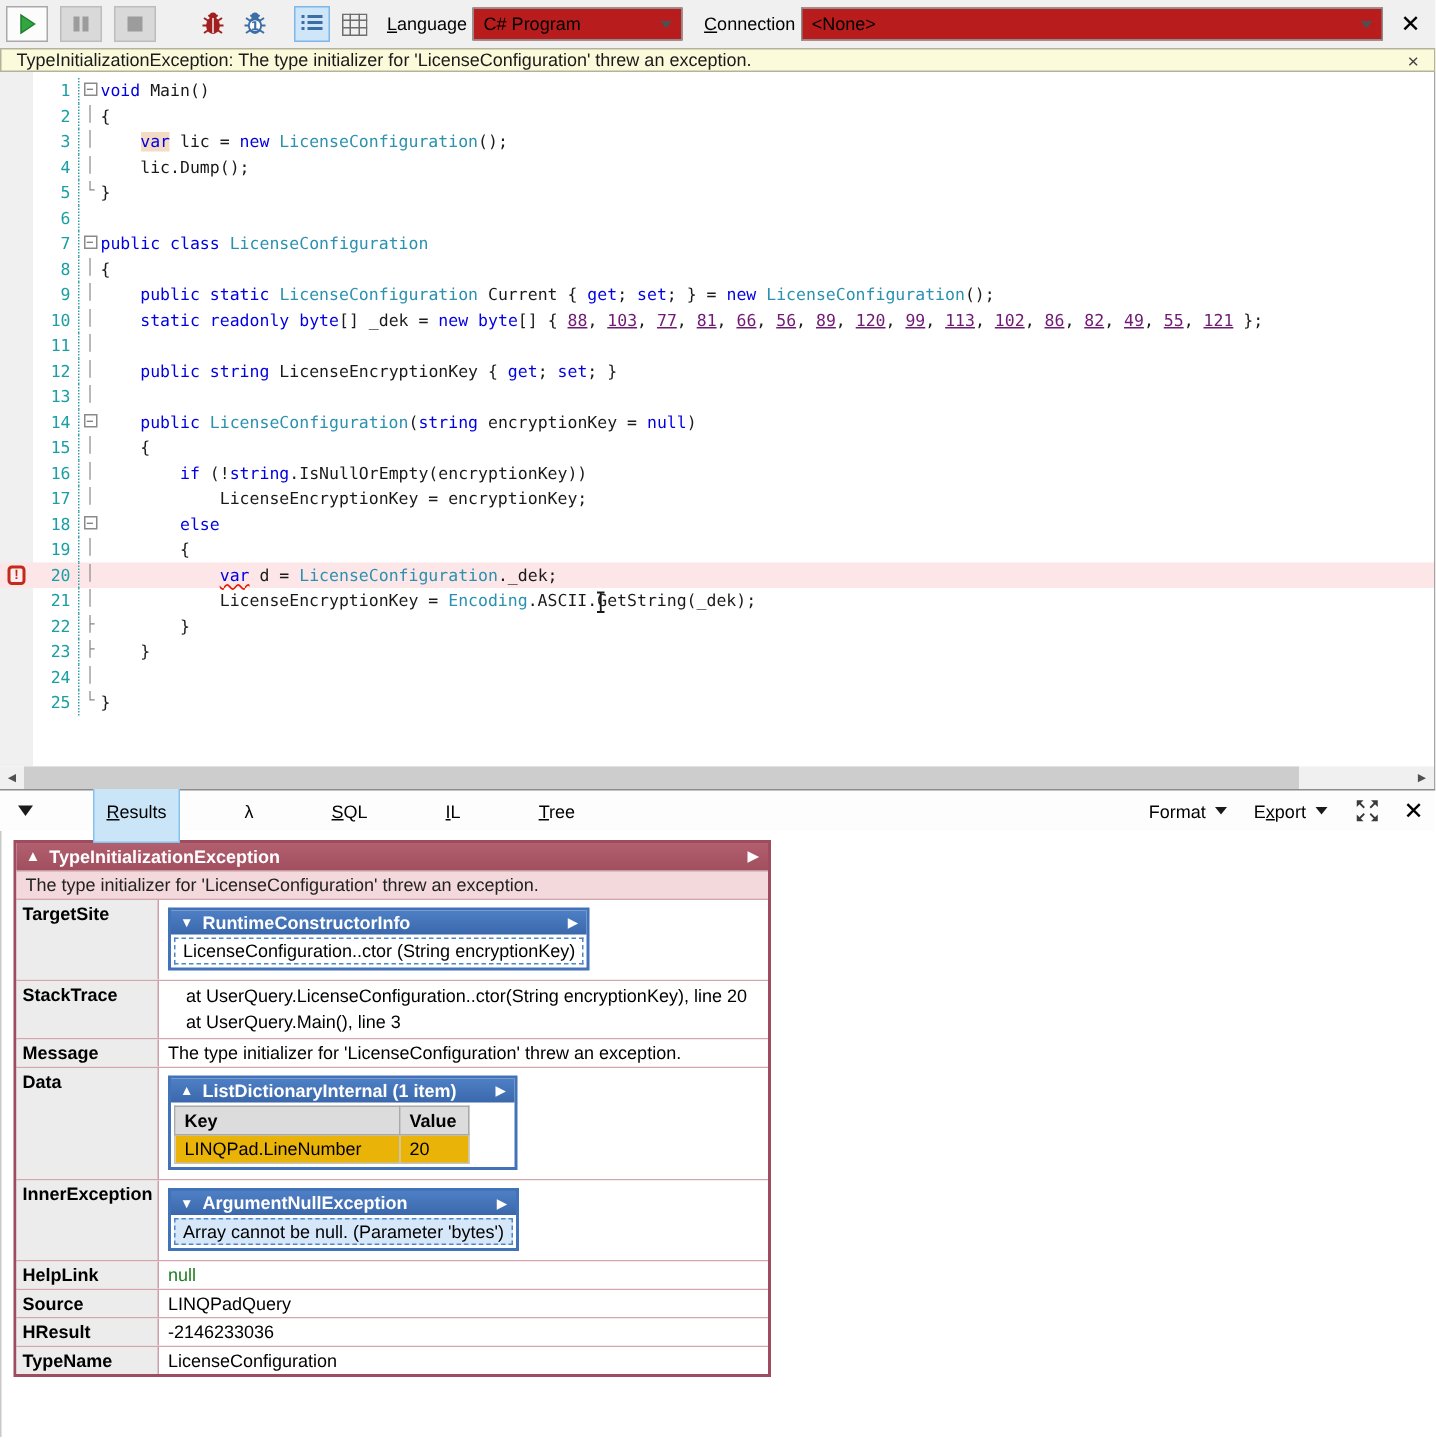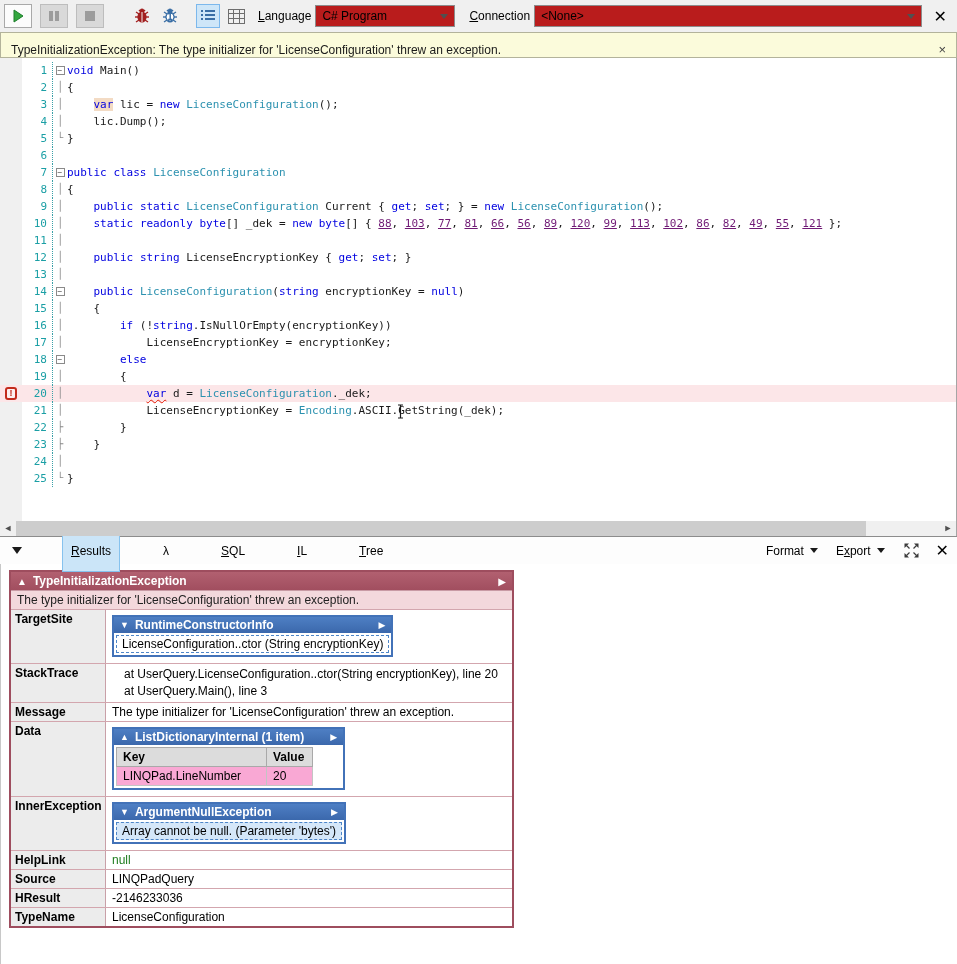--- a/index.html
+++ b/index.html
@@ -17,22 +17,22 @@
   .ul { text-decoration:underline; }
   .dropdown { height:22px; border:1px solid #8C8C8C; background:#b91c1c; display:flex;
               align-items:center; padding:0 6px; justify-content:space-between; }
   .dd-lang { width:140px; }
   .dd-conn { flex:1; }
   .dd-arrow { width:0; height:0; border-left:4px solid transparent; border-right:4px solid transparent;
               border-top:5px solid #505050; margin-left:8px; }
   .tb-close { font-size:16px; font-weight:bold; margin-left:12px; margin-right:4px; cursor:default; }
 
   
-  .banner { height:26px; background:#FBFBDB; border:1px solid #B3B39B; display:flex;
-            align-items:flex-end; padding:0 10px; }
+  .banner { height:16px; background:#FBFBDB; border:1px solid #B3B39B; display:flex;
+            align-items:flex-start; padding:0 10px; }
   .banner-text { flex:1; color:#1A1A1A; }
   .banner-close { color:#444; font-size:13px; }
 
   
   .editor-wrap { height:478px; border-right:1px solid #A5A5A5; position:relative; background:#fff; }
   .editor { height:463px; position:relative; overflow:hidden; padding-top:4px; }
   .gutter-strip { position:absolute; left:0; top:0; bottom:0; width:22px; background:#F0F0F0; }
   .code-row { display:flex; height:17px; position:relative; }
   .code-row.hl-row { background:#FCE6E8; }
   .m-icon { width:22px; flex:none; display:flex; align-items:center; justify-content:center; z-index:1; }
@@ -89,21 +89,21 @@
   .nested-header { background:linear-gradient(#4E7FC4,#3B68AC); color:#fff; font-weight:bold;
                    display:flex; align-items:center; padding:1px 6px; }
   .nested-header .arrow { margin-right:6px; font-size:9px; }
   .nested-header .nav { margin-left:auto; padding-left:26px; font-size:9px; }
   .focusbox { border:1px dashed #4E86C8; padding:1px 5px; display:block; margin:2px; }
   .focusbox.blue { background:#D5E7F9; }
 
   .kv-table { border-collapse:collapse; margin:2px; }
   .kv-table th { background:#DCDCDC; font-weight:bold; text-align:left; padding:2px 6px;
                  border:1px solid #A9A9A9; }
-  .kv-table td { background:#f9a8d4; padding:2px 6px; border:1px solid #C4C4C4; }
+  .kv-table td { background:#eab308; padding:2px 6px; border:1px solid #C4C4C4; }
   .kv-key { width:150px; } .kv-val { width:46px; }
 
   svg { display:block; }
 </style>
 </head>
 <body>
 
 <div class="toolbar">
   <div class="tb-btn">
     <span>

